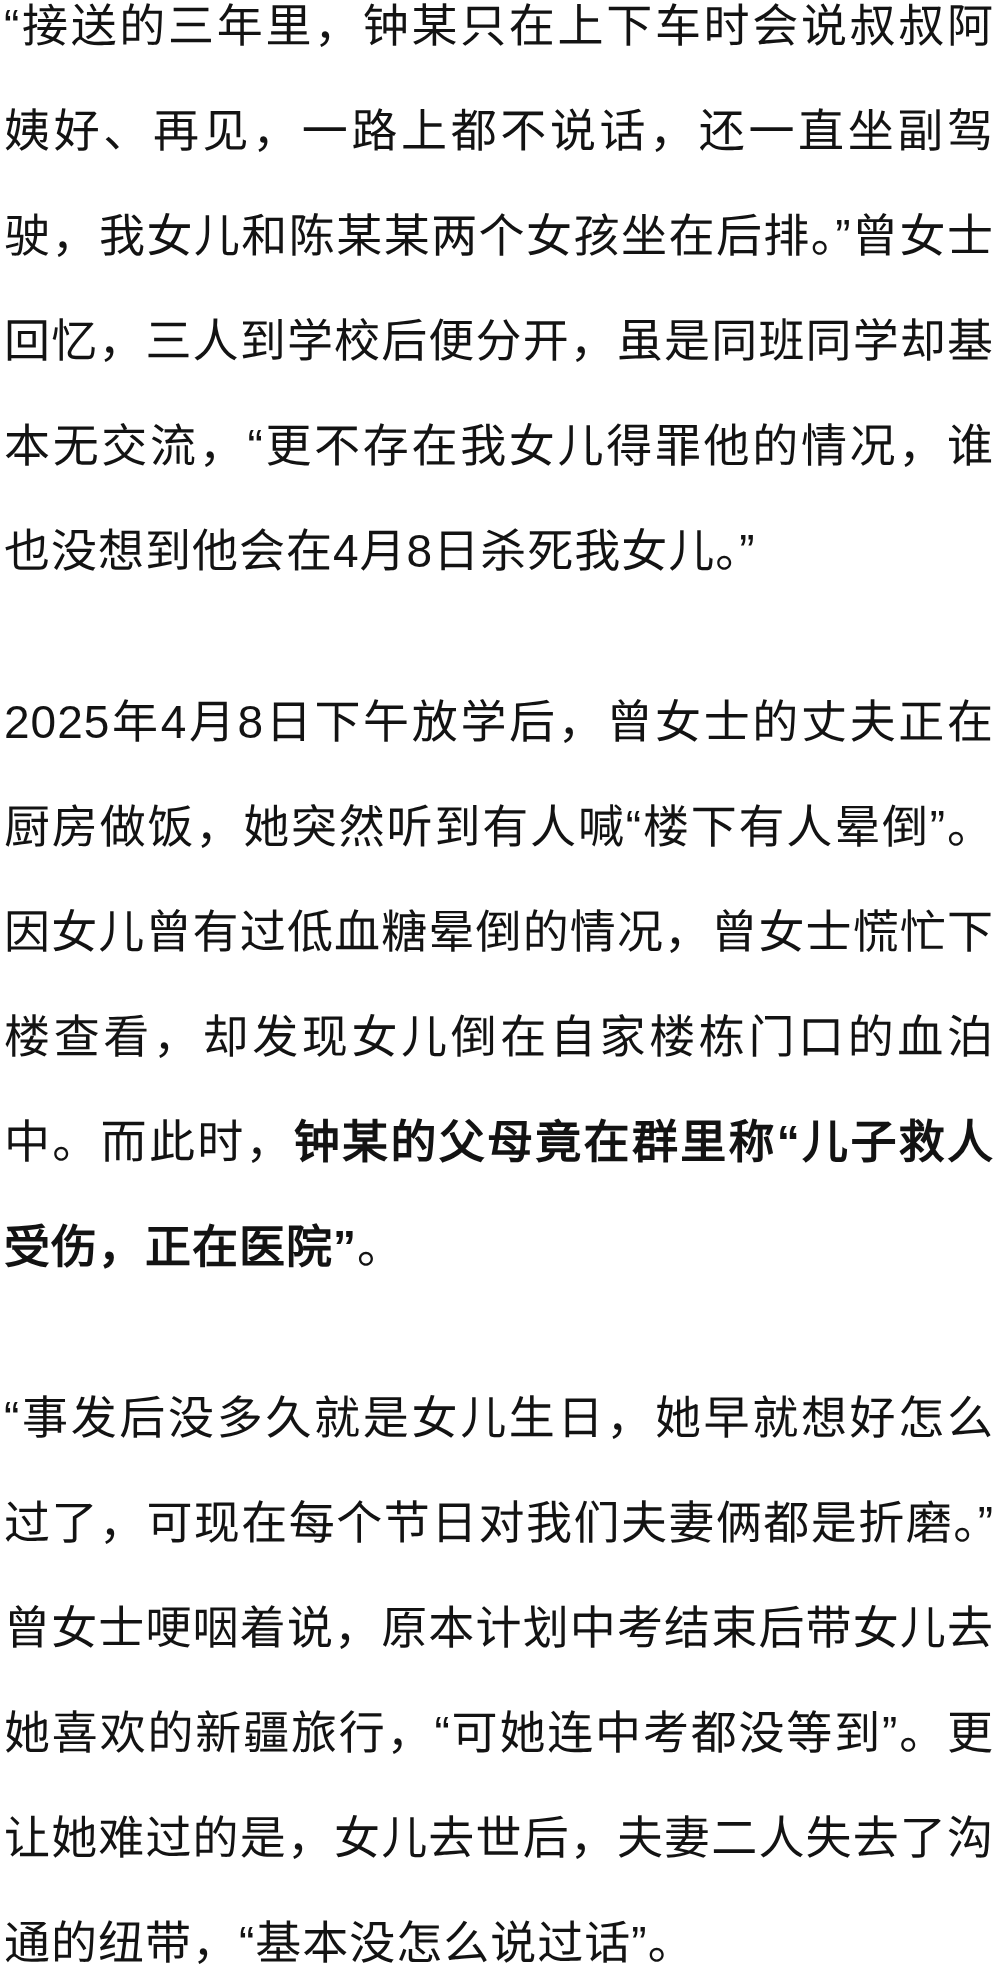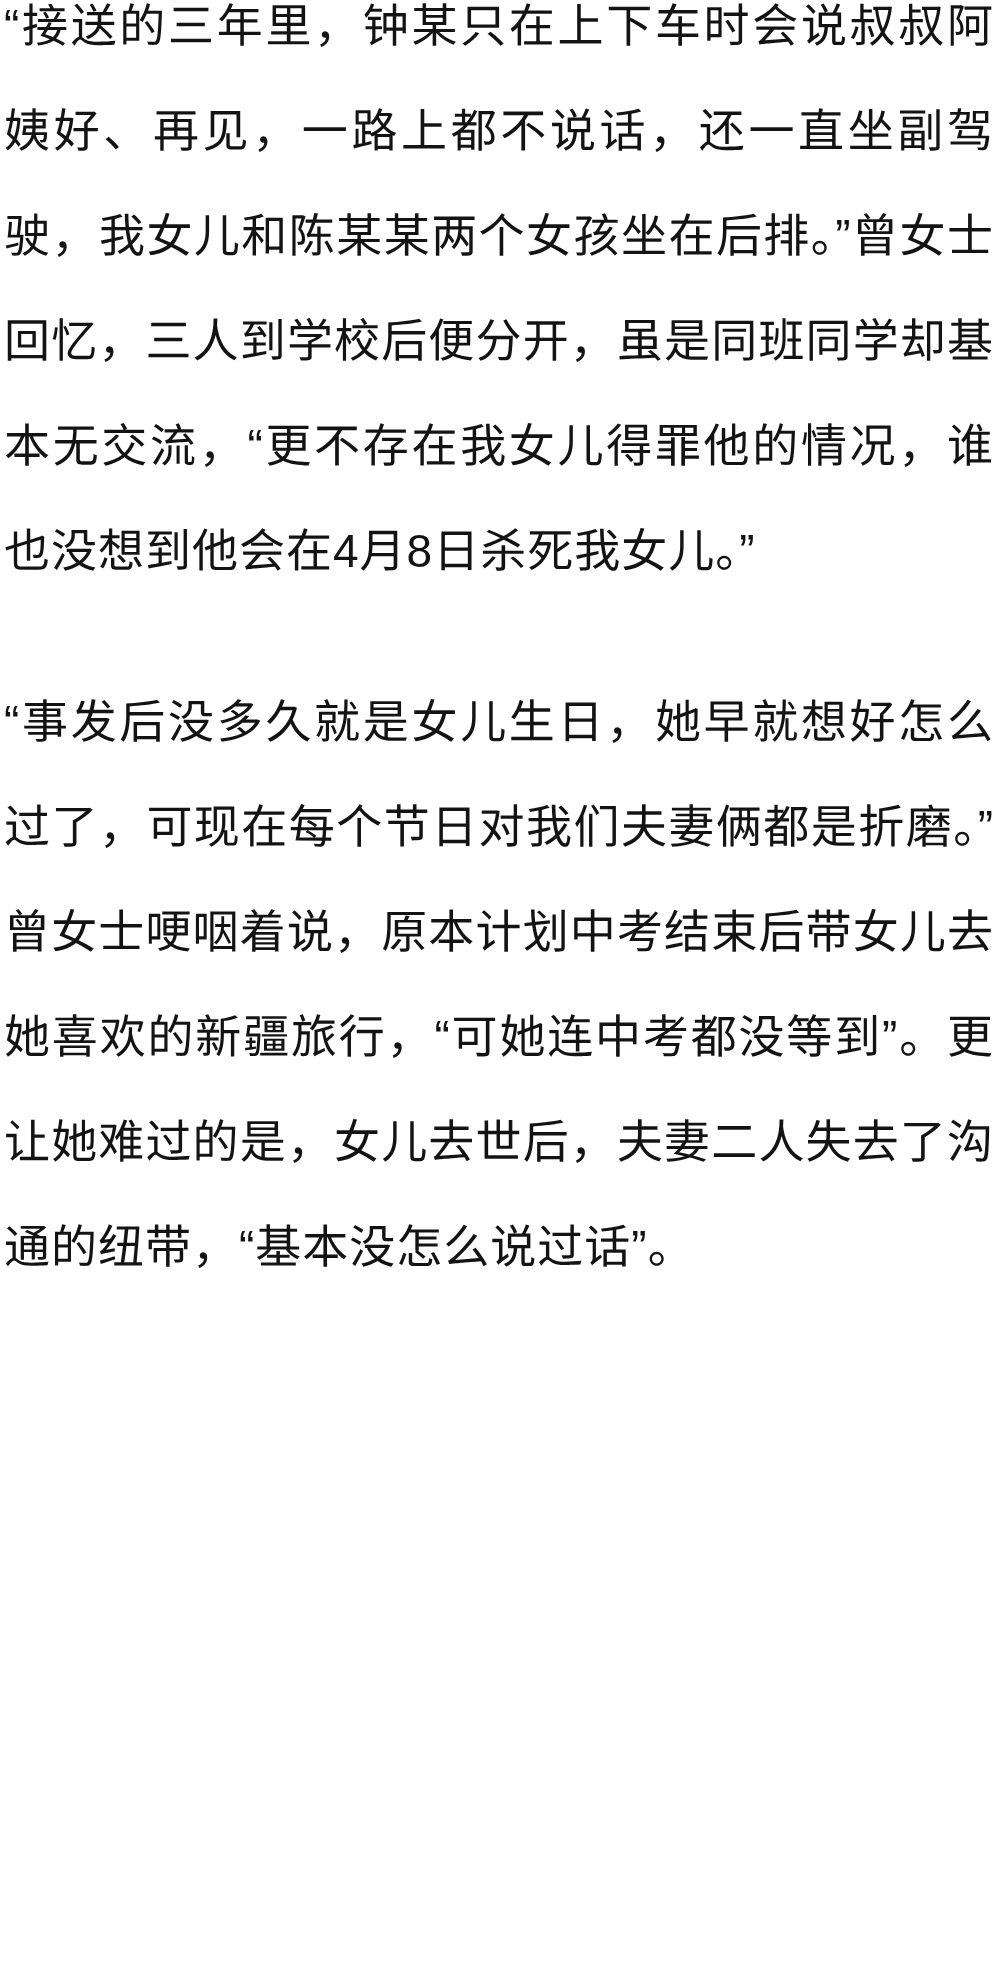--- a/index.html
+++ b/index.html
@@ -33,14 +33,15 @@
   }
   .run-bold {
     font-weight: 700;
   }
 </style>
 </head>
 <body>
 
 <main class="article" id="article-body">
     <p><span class="run">“接送的三年里，钟某只在上下车时会说叔叔阿姨好、再见，一路上都不说话，还一直坐副驾驶，我女儿和陈某某两个女孩坐在后排。”曾女士回忆，三人到学校后便分开，虽是同班同学却基本无交流，“更不存在我女儿得罪他的情况，谁也没想到他会在4月8日杀死我女儿。”</span></p>
+    <p><span class="run">2025年4月8日下午放学后，曾女士的丈夫正在厨房做饭，她突然听到有人喊“楼下有人晕倒”。因女儿曾有过低血糖晕倒的情况，曾女士慌忙下楼查看，却发现女儿倒在自家楼栋门口的血泊中。而此时，</span><span class="run-bold">钟某的父母竟在群里称“儿子救人受伤，正在医院”</span><span class="run">。</span></p>
     <p><span class="run">“事发后没多久就是女儿生日，她早就想好怎么过了，可现在每个节日对我们夫妻俩都是折磨。”曾女士哽咽着说，原本计划中考结束后带女儿去她喜欢的新疆旅行，“可她连中考都没等到”。更让她难过的是，女儿去世后，夫妻二人失去了沟通的纽带，“基本没怎么说过话”。</span></p>
   </main>
 
 </body></html>

